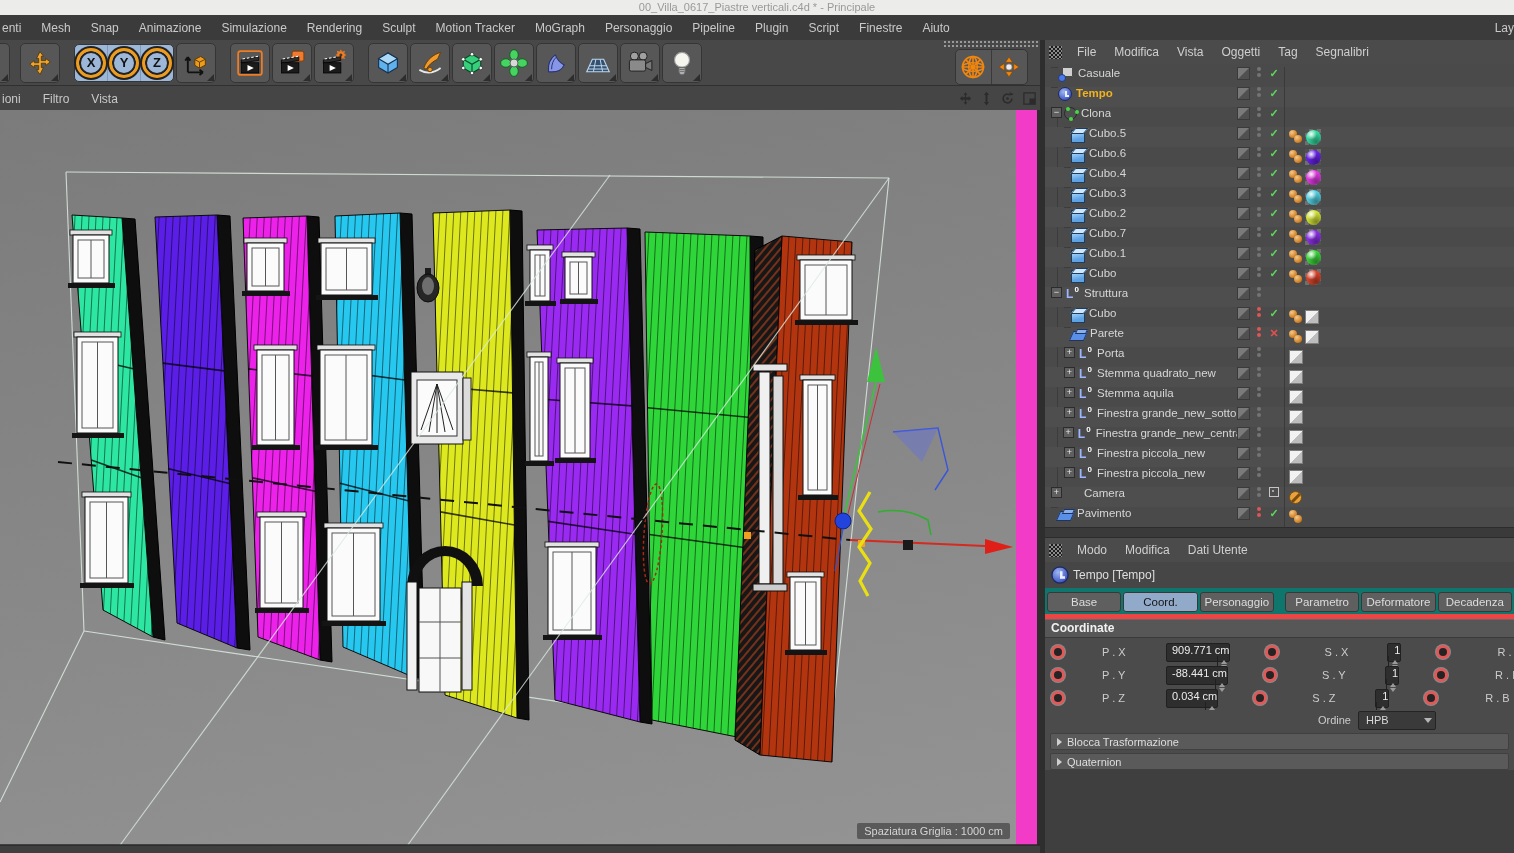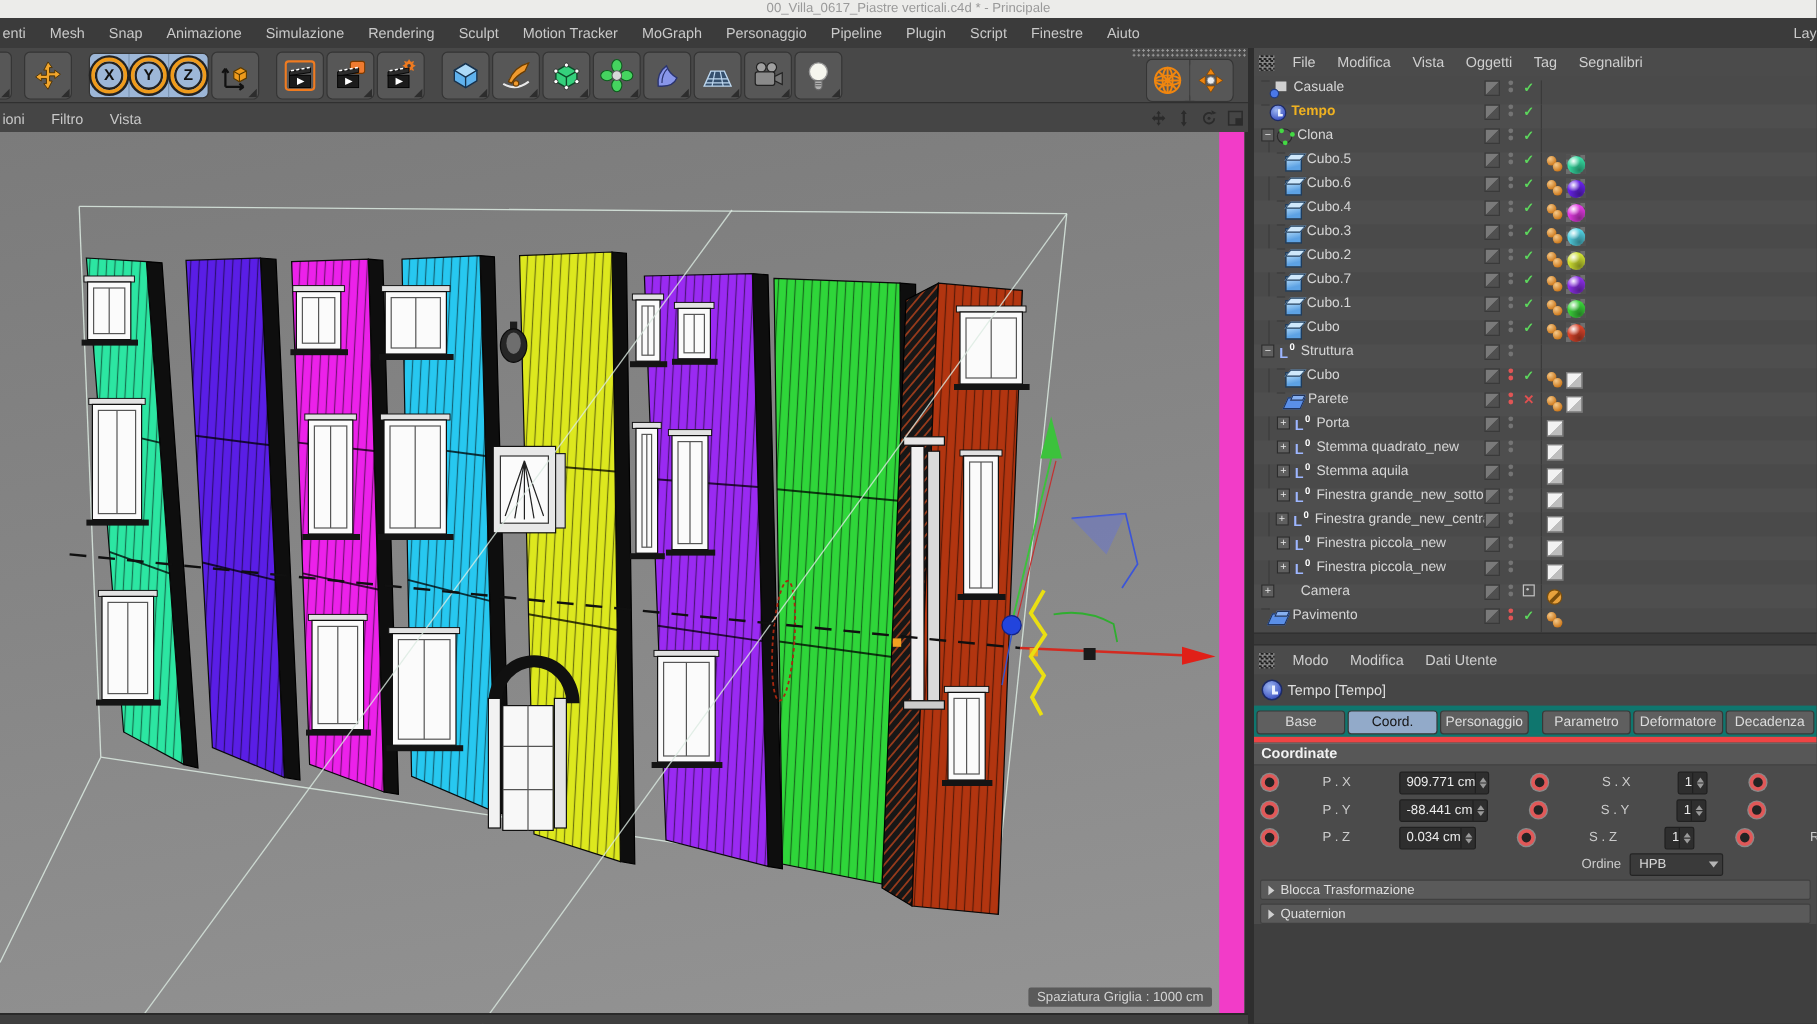--- a/index.html
+++ b/index.html
@@ -137,21 +137,21 @@
   .tab.active{background:#92aac9;color:#141414;}
   .tab.gap{margin-left:9px;}
   .am-section{height:17px;background:#575757;border-top:1px solid #686868;border-bottom:1px solid #3a3a3a;
     color:#f2f2f2;font-weight:bold;font-size:12px;line-height:17px;padding-left:6px;}
   .fields{padding:4px 4px 2px 4px;display:flex;flex-direction:column;gap:3px;background:#4b4b4b;}
   .frow{display:flex;align-items:center;height:20px;gap:33px;}
   .ring{width:8px;height:8px;border-radius:50%;border:3px solid #e05858;background:#242424;
     box-shadow:0 0 0 1px #8a8a8a;flex:none;margin:0 4px 0 2px;}
   .flabel{color:#cccccc;font-size:11px;flex:none;}
   .finput{height:17px;background:#2e2e2e;border:1px solid #202020;border-radius:2px;display:flex;
-    align-items:center;color:#ececec;font-size:11px;}
+    align-items:flex-end;color:#ececec;font-size:11px;flex-direction:column;}
   .finput .val{flex:1;padding-left:5px;white-space:nowrap;}
   .spin{width:11px;height:100%;border-left:1px solid #202020;display:flex;flex-direction:column;
     align-items:center;justify-content:center;gap:1px;flex:none;}
   .spin i{display:block;width:0;height:0;border-style:solid;}
   .spin .up{border-width:0 3px 4px 3px;border-color:transparent transparent #9a9a9a transparent;}
   .spin .dn{border-width:4px 3px 0 3px;border-color:#9a9a9a transparent transparent transparent;}
   .lab-p{width:31px;}.lab-s{width:30px;margin-left:8px;}.lab-r{width:30px;margin-left:10px;}
   .inp-p{width:73px;}.inp-s{width:74px;}.inp-r{width:77px;}
   .ordrow{display:flex;align-items:center;justify-content:flex-end;height:20px;padding-right:78px;
     background:#4b4b4b;gap:7px;}

